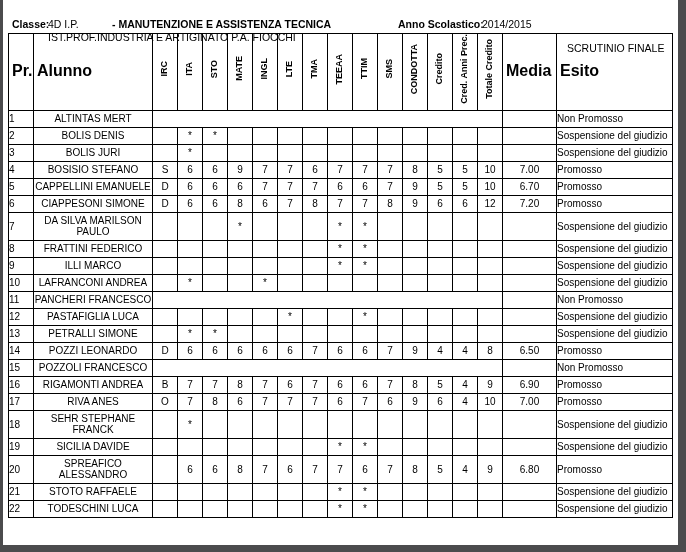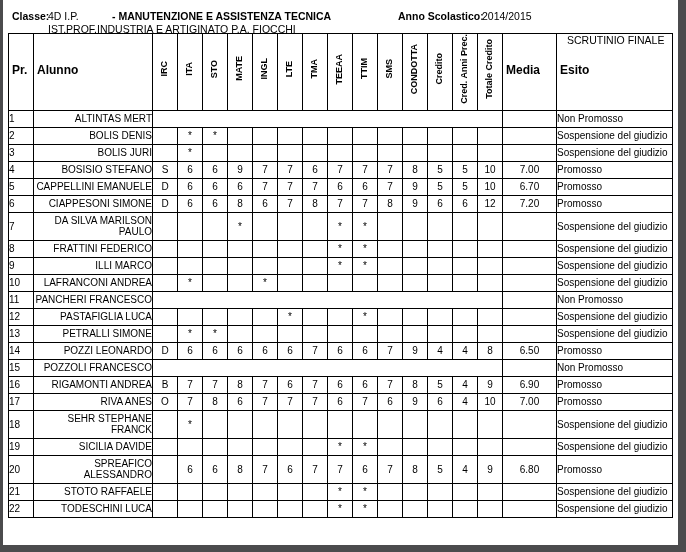--- a/index.html
+++ b/index.html
@@ -7,52 +7,52 @@
     position:relative; width:686px; height:552px; background:#ffffff;
     font-family:"Liberation Sans","DejaVu Sans",sans-serif; color:#000;
     overflow:hidden;
   }
   .edge { position:absolute; background:#4b4b4d; }
   .edge-left  { left:0; top:0; width:3px; height:552px; }
   .edge-right { right:0; top:0; width:8px; height:552px; }
   .edge-bottom{ left:0; bottom:0; width:686px; height:7px; }
 
   
-  #page-header { position:absolute; left:0; top:4px; width:576px; height:33px; font-size:10.5px; }
+  #page-header { position:absolute; left:0; top:12px; width:576px; height:33px; font-size:10.5px; }
   #page-header span { position:absolute; white-space:nowrap; }
   .hb { font-weight:bold; }
   .h-classe-label { left:12px;  top:6px; }
   .h-classe-value { left:48px;  top:6px; }
   .h-classe-desc  { left:112px; top:6px;font-weight:bold; }
   .h-school       { left:48px;  top:19px; }
   .h-anno-label   { left:398px; top:6px; }
   .h-anno-value   { left:482px; top:6px; }
   .h-scrutinio    { left:567px; top:6px;margin-top:24px; }
 
   
   table.grid {
     position:absolute; left:8px; top:33px;
     border-collapse:collapse; table-layout:fixed; width:664px;
   }
   table.grid th, table.grid td {
     border:1px solid #000; padding:0; overflow:hidden;
     font-size:10px; line-height:1.1; vertical-align:middle;
   }
   thead th { height:73px; vertical-align:bottom; font-weight:bold; text-align:left; }
-  thead th.horiz { padding:0 0 2px 3px; font-size:12px; }
+  thead th.horiz { padding:0 0 2px 3px; font-size:16px; }
   thead th.vert  { text-align:center; }
   thead th.vert span {
     writing-mode:vertical-rl; transform:rotate(180deg);
     display:inline-block; font-size:9px; white-space:nowrap;
     padding-top:2px; margin-bottom:2px;
   }
   tbody tr       { height:17px; }
   tbody tr.tall  { height:28px; }
   td.pr    { text-align:left; padding-left:2px; }
-  td.name  { text-align:right; padding-left:3px; }
+  td.name  { text-align:center; padding-left:3px; }
   td.grade { text-align:center; }
   td.media { text-align:center; }
   td.esito { text-align:left; padding-left:3px;margin-top:20px; }
 </style>
 </head>
 <body>
 
 <div id="screen">
 
   <div id="page-header">

